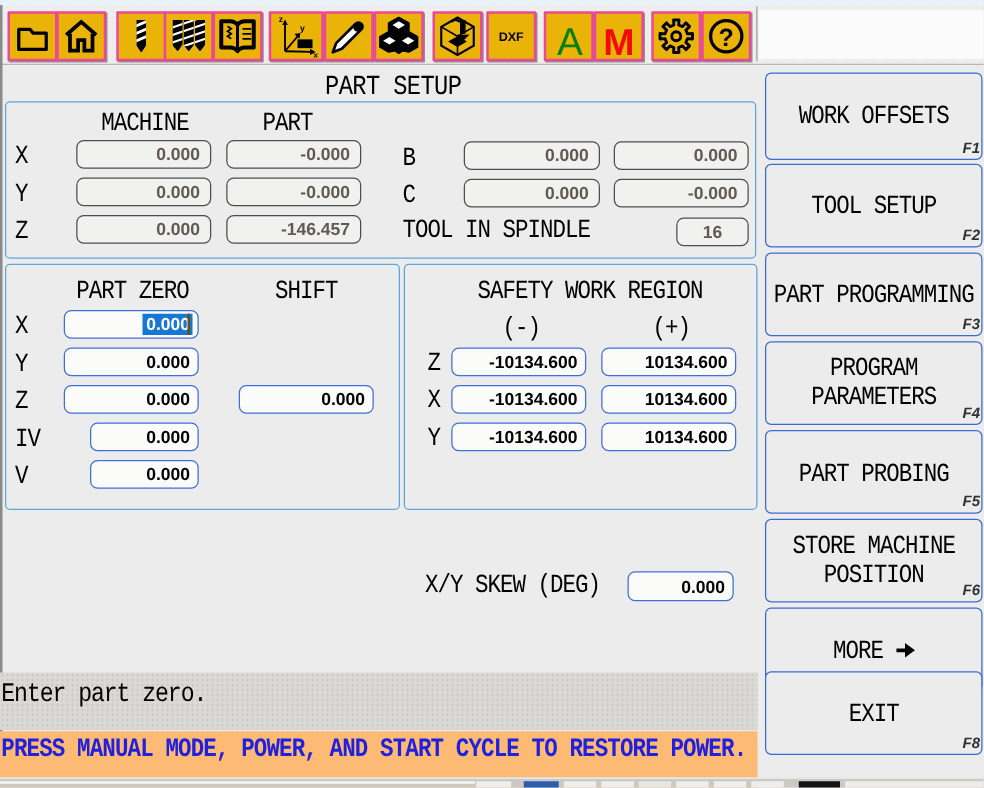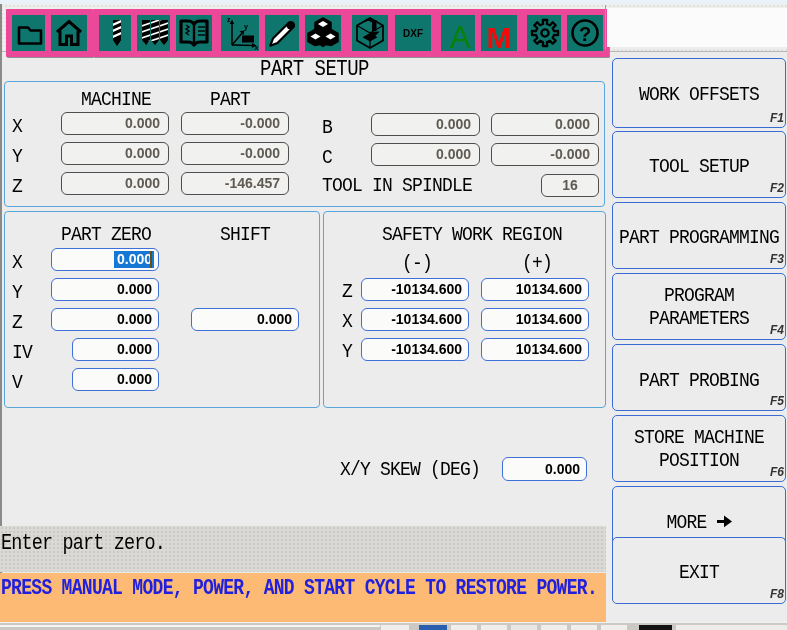--- a/index.html
+++ b/index.html
@@ -11,35 +11,35 @@
   .val{font-family:"Liberation Sans",sans-serif;font-weight:bold;font-size:14px;}
   .bbox .boxtxt{padding-right:6px;}
   .gbox{position:absolute;border:1px solid #4e4e4e;border-radius:6px;background:#f1f1f0;
         text-align:right;color:#5f5a52;}
   .bbox{position:absolute;border:1px solid #3f6fd8;border-radius:6px;background:#fbfbfa;
         text-align:right;color:#000;}
   .boxtxt{display:block;line-height:21px;padding-right:8px;}
   
   #topedge{left:0;top:0;width:787px;height:4px;background:#e9f2f8;}
   #toolbar{left:0;top:4px;width:787px;height:47px;background-color:#eeeeec;background-image:radial-gradient(#dfdfdd 0.7px,transparent 0.8px);background-size:4px 4px;border-bottom:1px solid #b5b5b5;}
-  .tbtn{position:absolute;top:9px;width:36px;height:36px;background:#0f766e;
-        border:6px solid #ec4899;border-radius:1px;box-shadow:1px 1px 0 #8f8f8f;}
+  .tbtn{position:absolute;top:9px;width:36px;height:36px;background:#eab308;
+        border:2px solid #ec4899;border-radius:1px;box-shadow:1px 1px 0 #8f8f8f;}
   .tbtn svg{position:absolute;left:50%;top:50%;transform:translate(-50%,-50%);}
   
   .panel{position:absolute;border:1.5px solid #5aa7dc;border-radius:4px;background:#ececec;}
   
   .sbtn{position:absolute;left:612px;width:172px;height:65px;background:#ececec;
         border:1.5px solid #3a6ad4;border-radius:5px;}
   .sbtn .t{position:absolute;left:0;width:100%;text-align:center;
         font-family:"Liberation Mono",monospace;font-weight:normal;font-size:18px;line-height:20px;
         letter-spacing:-0.8px;color:#000;white-space:pre;transform:scaleY(1.16);}
   .sbtn .f{position:absolute;right:1px;bottom:2px;font-family:"Liberation Sans",sans-serif;
         font-weight:bold;font-style:italic;font-size:12px;color:#333;}
   
-  .bar{position:absolute;left:0;width:606px;background-color:#dad9d5;background-image:radial-gradient(#cbcac6 0.8px,transparent 0.9px);background-size:4px 4px;}
+  .bar{position:absolute;left:0;width:606px;background-color:#dad9d5;background-image:radial-gradient(#cbcac6 0.8px,transparent 0.9px);background-size:4px 4px;margin-top:12px;}
 </style>
 </head>
 <body>
 <div class="abs" id="topedge"></div>
 <div class="abs" id="toolbar"></div>
 <div class="abs" style="left:0;top:4px;width:2px;height:618px;background:#8a8a8a;"></div>
 
 <div class="tbtn" style="left:6px;">
  <svg width="30" height="30" viewBox="0 0 30 30">
       <path d="M4 9.5 h9 l2.5 3 h10.5 v13 h-22 z" fill="none" stroke="#000" stroke-width="2.6" stroke-linejoin="round"></path>

